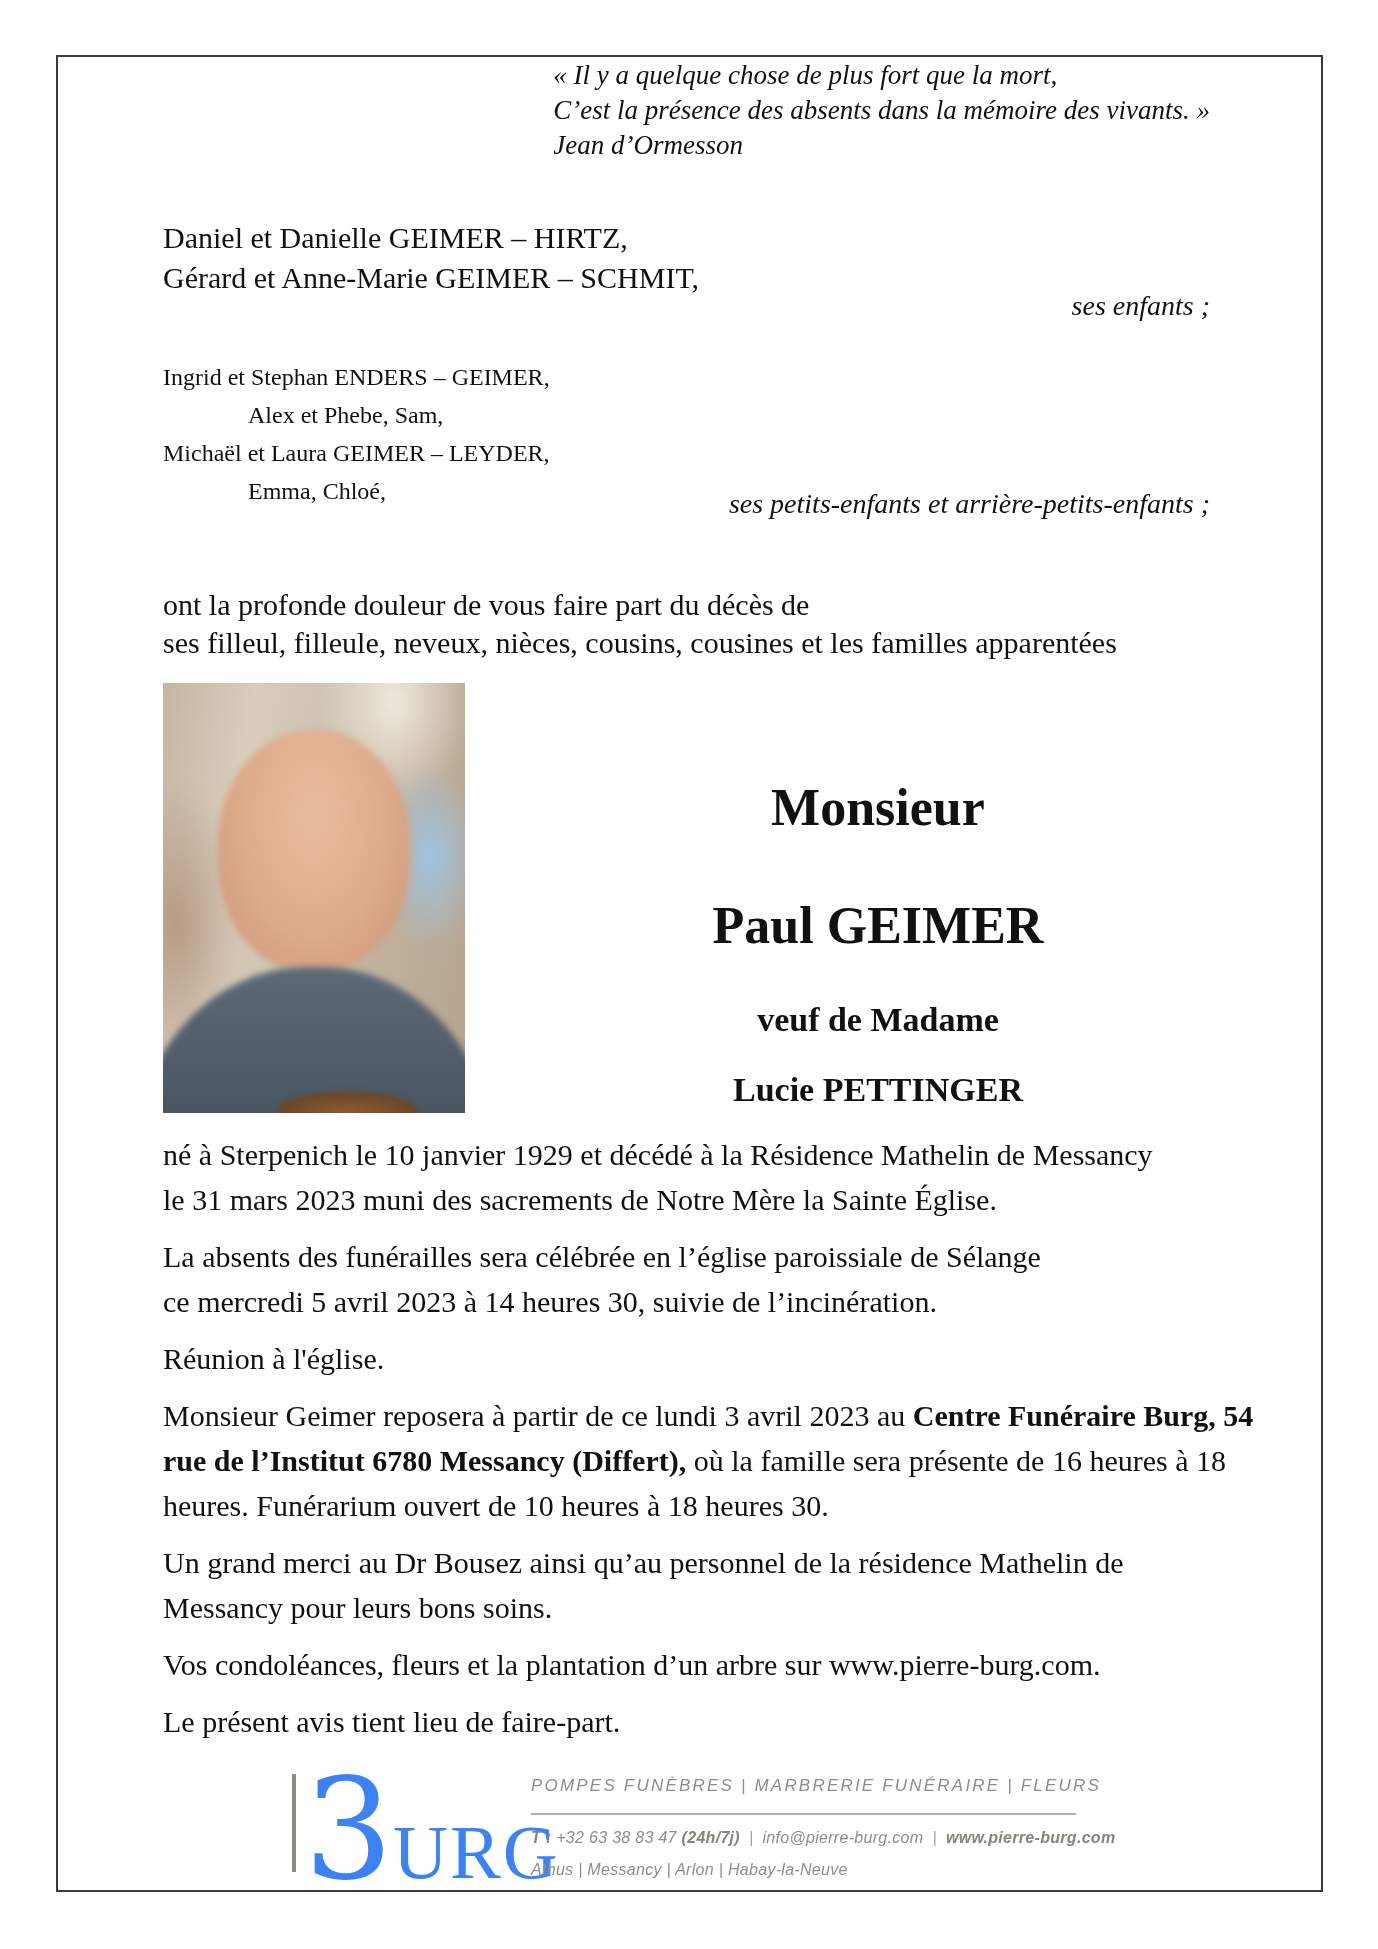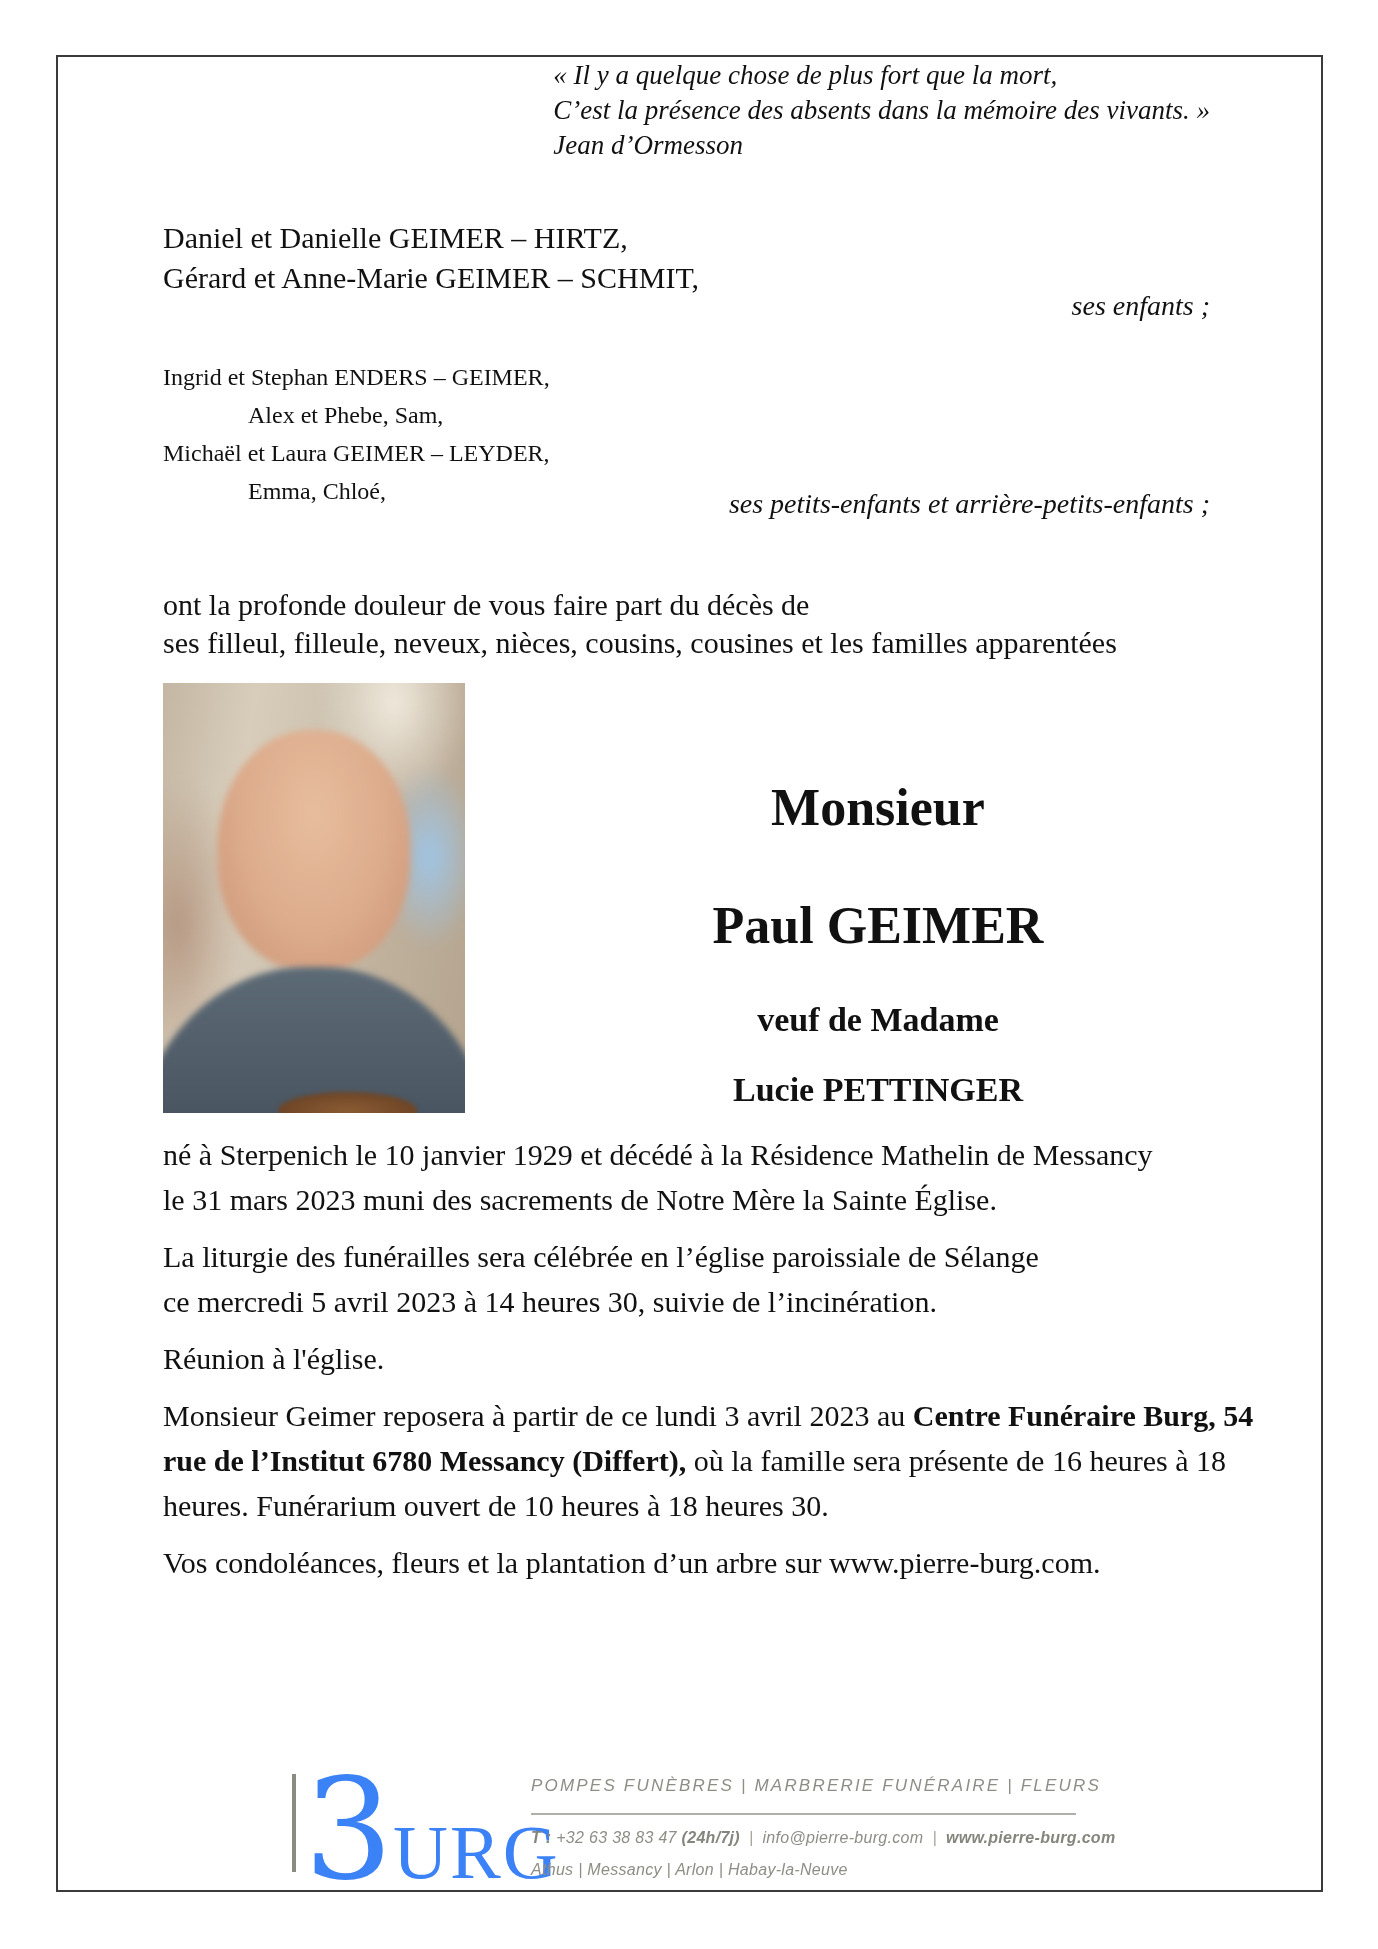--- a/index.html
+++ b/index.html
@@ -172,26 +172,31 @@
     <div class="small t3">veuf de Madame</div>
     <div class="small">Lucie PETTINGER</div>
   </div>
 
   <div class="bodytext">
     <p>
       <span class="line">né à Sterpenich le 10 janvier 1929 et décédé à la Résidence Mathelin de Messancy</span>
       <span class="line">le 31 mars 2023 muni des sacrements de Notre Mère la Sainte Église.</span>
     </p>
     <p>
-      <span class="line">La liturgie des funérailles sera célébrée en l’église paroissiale de Sélange</span>
+      <span class="line">La absents des funérailles sera célébrée en l’église paroissiale de Sélange</span>
       <span class="line">ce mercredi 5 avril 2023 à 14 heures 30, suivie de l’incinération.</span>
     </p>
     <p>Réunion à l'église.</p>
     <p><span>Monsieur Geimer reposera à partir de ce lundi 3 avril 2023 au </span><b>Centre Funéraire Burg, 54 rue de l’Institut 6780 Messancy (Differt),</b><span> où la famille sera présente de 16 heures à 18 heures. Funérarium ouvert de 10 heures à 18 heures 30.</span></p>
+    <p>
+      <span class="line">Un grand merci au Dr Bousez ainsi qu’au personnel de la résidence Mathelin de</span>
+      <span class="line">Messancy pour leurs bons soins.</span>
+    </p>
     <p>Vos condoléances, fleurs et la plantation d’un arbre sur www.pierre-burg.com.</p>
+    <p>Le présent avis tient lieu de faire-part.</p>
   </div>
 
   <div class="logo">
     <span class="logo-bar"></span><span class="logo-b">3</span><span class="logo-urg">URG</span>
   </div>
 
   <div class="footer-text f-services">POMPES FUNÈBRES  |  MARBRERIE FUNÉRAIRE  |  FLEURS</div>
   <div class="f-divider"></div>
   <div class="footer-text f-contact">
     <span class="b">T :</span>

